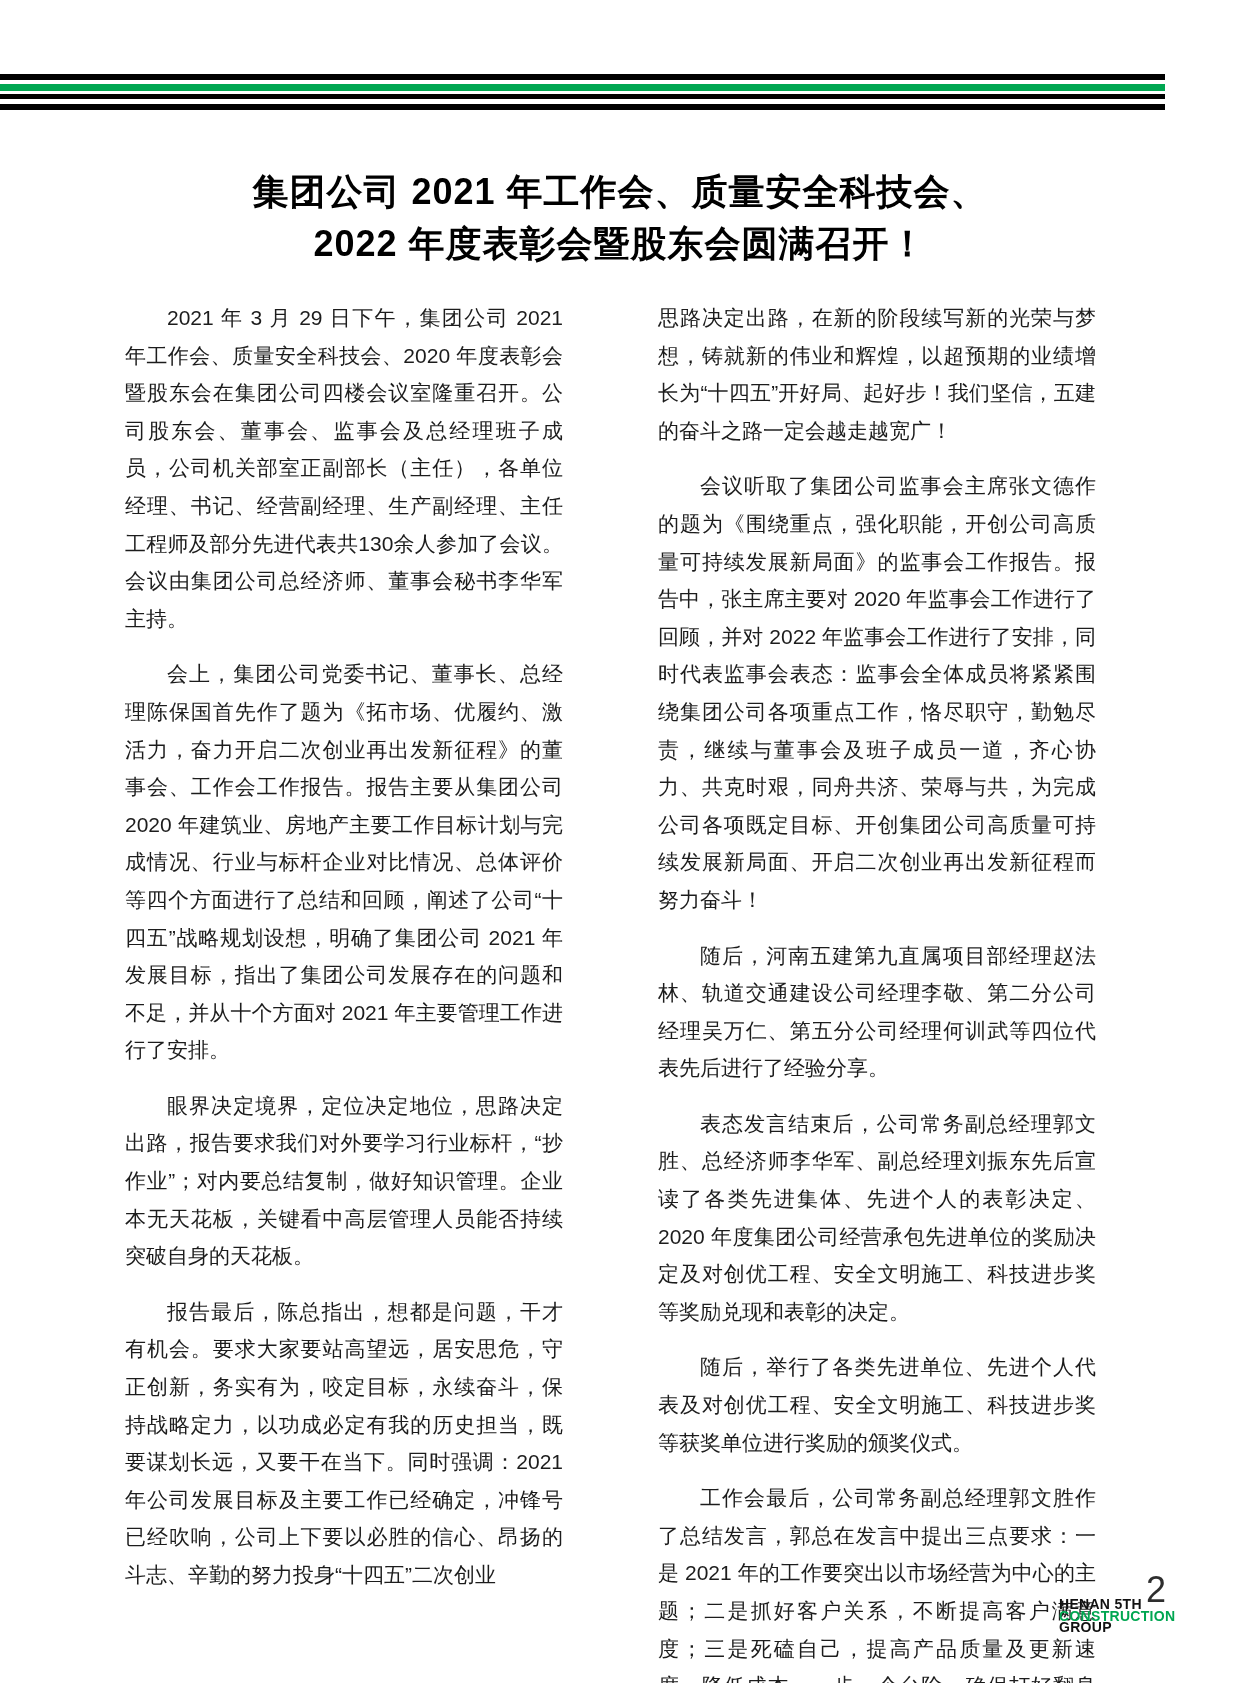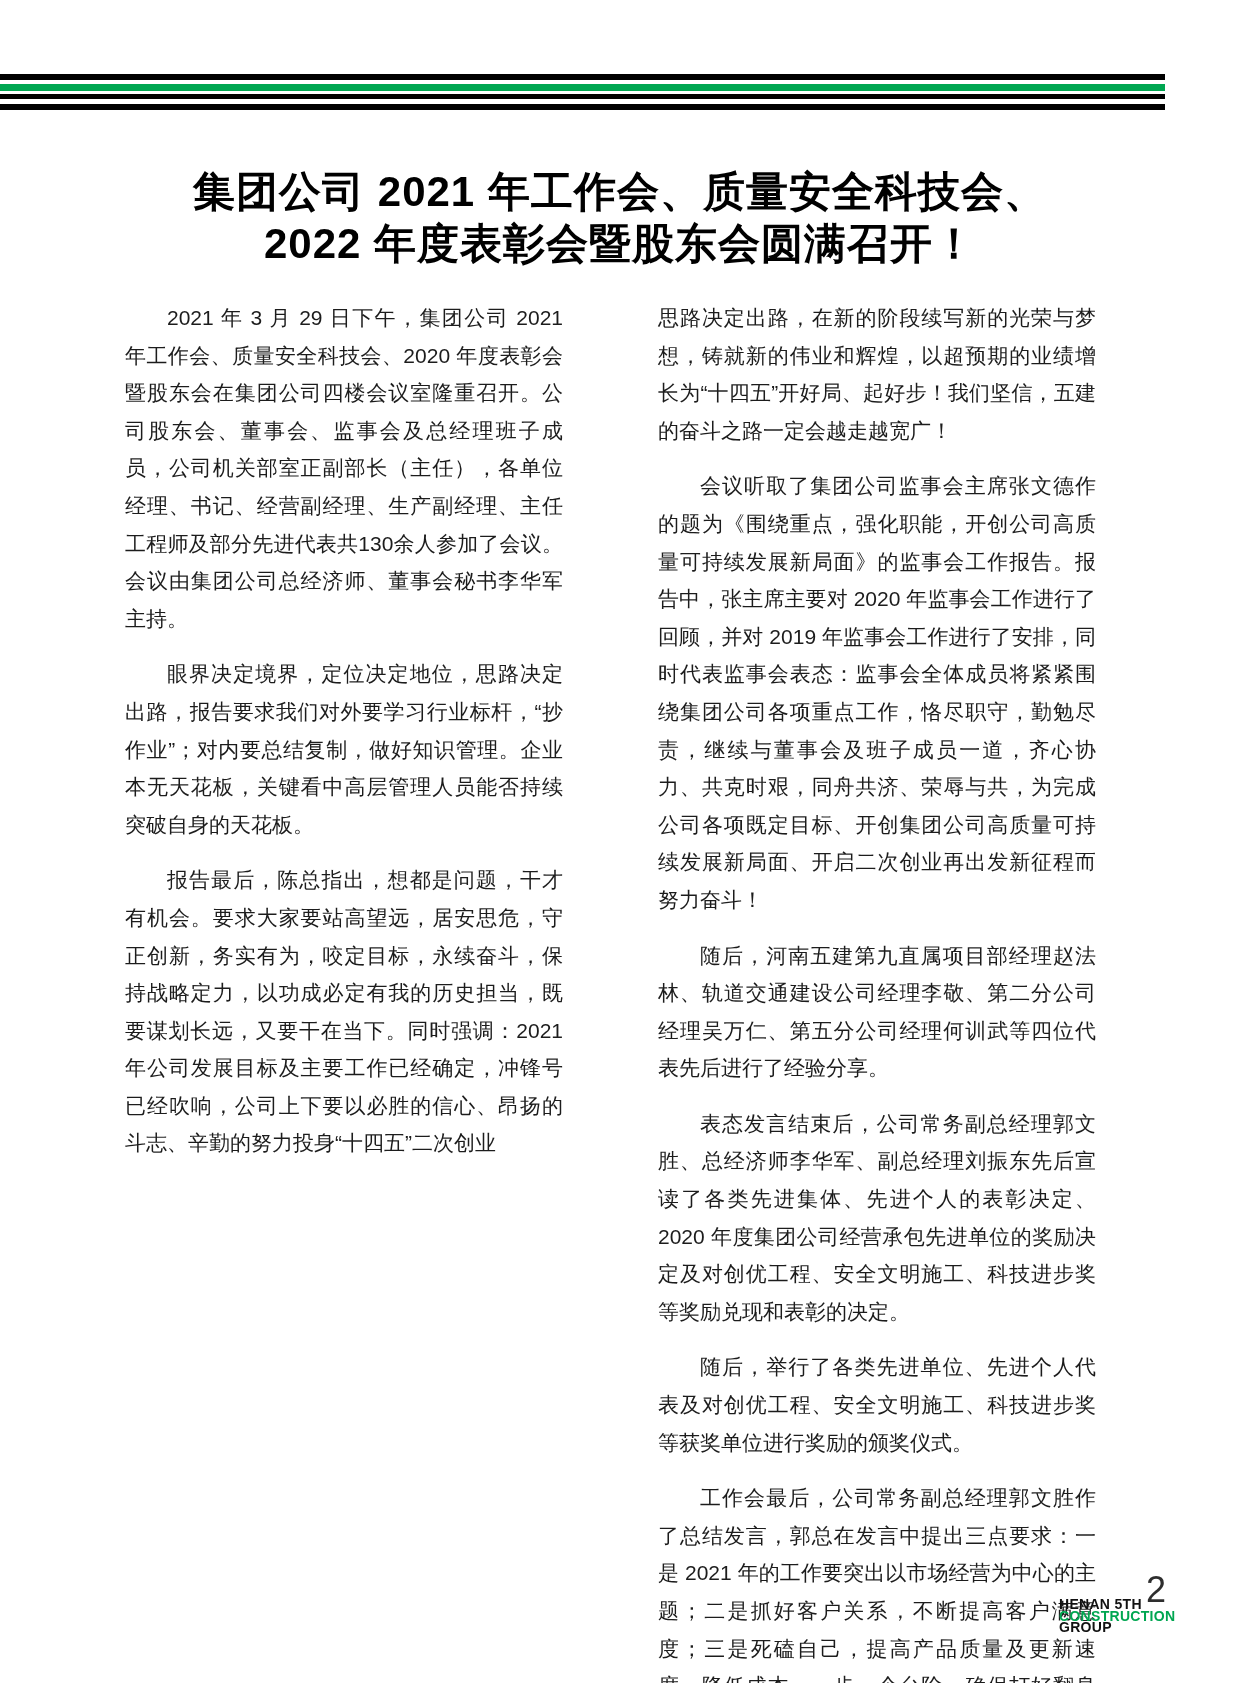--- a/index.html
+++ b/index.html
@@ -30,21 +30,21 @@
   .stripe:nth-child(4) { height: 6px; }
 
   
   .title {
     position: absolute;
     top: 166px;
     left: 0;
     width: 1240px;
     text-align: center;
     font-weight: bold;
-    font-size: 42px;
+    font-size: 36px;
     line-height: 52px;
     color: #000000;
     letter-spacing: 1px;
   }
 
   
   .column {
     position: absolute;
     top: 281px;
     width: 474px;
@@ -93,26 +93,27 @@
     <div class="stripe" style="background: rgb(0, 0, 0);"></div>
   </div>
 
 <div class="title">
   <div>集团公司 2021 年工作会、质量安全科技会、</div>
   <div>2022 年度表彰会暨股东会圆满召开！</div>
 </div>
 
 <div class="column col-left">
     <p class="indent">2021 年 3 月 29 日下午，集团公司 2021 年工作会、质量安全科技会、2020 年度表彰会暨股东会在集团公司四楼会议室隆重召开。公司股东会、董事会、监事会及总经理班子成员，公司机关部室正副部长（主任），各单位经理、书记、经营副经理、生产副经理、主任工程师及部分先进代表共130余人参加了会议。会议由集团公司总经济师、董事会秘书李华军主持。</p>
+    <p class="indent">会上，集团公司党委书记、董事长、总经理陈保国首先作了题为《拓市场、优履约、激活力，奋力开启二次创业再出发新征程》的董事会、工作会工作报告。报告主要从集团公司 2020 年建筑业、房地产主要工作目标计划与完成情况、行业与标杆企业对比情况、总体评价等四个方面进行了总结和回顾，阐述了公司“十四五”战略规划设想，明确了集团公司 2021 年发展目标，指出了集团公司发展存在的问题和不足，并从十个方面对 2021 年主要管理工作进行了安排。</p>
     <p class="indent">眼界决定境界，定位决定地位，思路决定出路，报告要求我们对外要学习行业标杆，“抄作业”；对内要总结复制，做好知识管理。企业本无天花板，关键看中高层管理人员能否持续突破自身的天花板。</p>
     <p class="indent">报告最后，陈总指出，想都是问题，干才有机会。要求大家要站高望远，居安思危，守正创新，务实有为，咬定目标，永续奋斗，保持战略定力，以功成必定有我的历史担当，既要谋划长远，又要干在当下。同时强调：2021 年公司发展目标及主要工作已经确定，冲锋号已经吹响，公司上下要以必胜的信心、昂扬的斗志、辛勤的努力投身“十四五”二次创业</p>
   </div>
 <div class="column col-right">
     <p>思路决定出路，在新的阶段续写新的光荣与梦想，铸就新的伟业和辉煌，以超预期的业绩增长为“十四五”开好局、起好步！我们坚信，五建的奋斗之路一定会越走越宽广！</p>
-    <p class="indent">会议听取了集团公司监事会主席张文德作的题为《围绕重点，强化职能，开创公司高质量可持续发展新局面》的监事会工作报告。报告中，张主席主要对 2020 年监事会工作进行了回顾，并对 2019 年监事会工作进行了安排，同时代表监事会表态：监事会全体成员将紧紧围绕集团公司各项重点工作，恪尽职守，勤勉尽责，继续与董事会及班子成员一道，齐心协力、共克时艰，同舟共济、荣辱与共，为完成公司各项既定目标、开创集团公司高质量可持续发展新局面、开启二次创业再出发新征程而努力奋斗！</p>
+    <p class="indent">会议听取了集团公司监事会主席张文德作的题为《围绕重点，强化职能，开创公司高质量可持续发展新局面》的监事会工作报告。报告中，张主席主要对 2020 年监事会工作进行了回顾，并对 2022 年监事会工作进行了安排，同时代表监事会表态：监事会全体成员将紧紧围绕集团公司各项重点工作，恪尽职守，勤勉尽责，继续与董事会及班子成员一道，齐心协力、共克时艰，同舟共济、荣辱与共，为完成公司各项既定目标、开创集团公司高质量可持续发展新局面、开启二次创业再出发新征程而努力奋斗！</p>
     <p class="indent">随后，河南五建第九直属项目部经理赵法林、轨道交通建设公司经理李敬、第二分公司经理吴万仁、第五分公司经理何训武等四位代表先后进行了经验分享。</p>
     <p class="indent">表态发言结束后，公司常务副总经理郭文胜、总经济师李华军、副总经理刘振东先后宣读了各类先进集体、先进个人的表彰决定、2020 年度集团公司经营承包先进单位的奖励决定及对创优工程、安全文明施工、科技进步奖等奖励兑现和表彰的决定。</p>
     <p class="indent">随后，举行了各类先进单位、先进个人代表及对创优工程、安全文明施工、科技进步奖等获奖单位进行奖励的颁奖仪式。</p>
     <p class="indent">工作会最后，公司常务副总经理郭文胜作了总结发言，郭总在发言中提出三点要求：一是 2021 年的工作要突出以市场经营为中心的主题；二是抓好客户关系，不断提高客户满意度；三是死磕自己，提高产品质量及更新速度，降低成本，一步一个台阶，确保打好翻身仗，获得一个丰收年。</p>
     <p class="indent">工作会结束后，公司随即召开了 2021 年度第一次股东会会议。会上听取并审议通过了董事会工作报告、监事会工作报告、《2020 年度财务状况完成情况及股份分红方案》。</p>
   </div>
 
 <div class="footer-logo">
   <span class="logo-line">HENAN 5TH</span>
   <span class="logo-line" style="color: rgb(0, 166, 81);">CONSTRUCTION</span>

